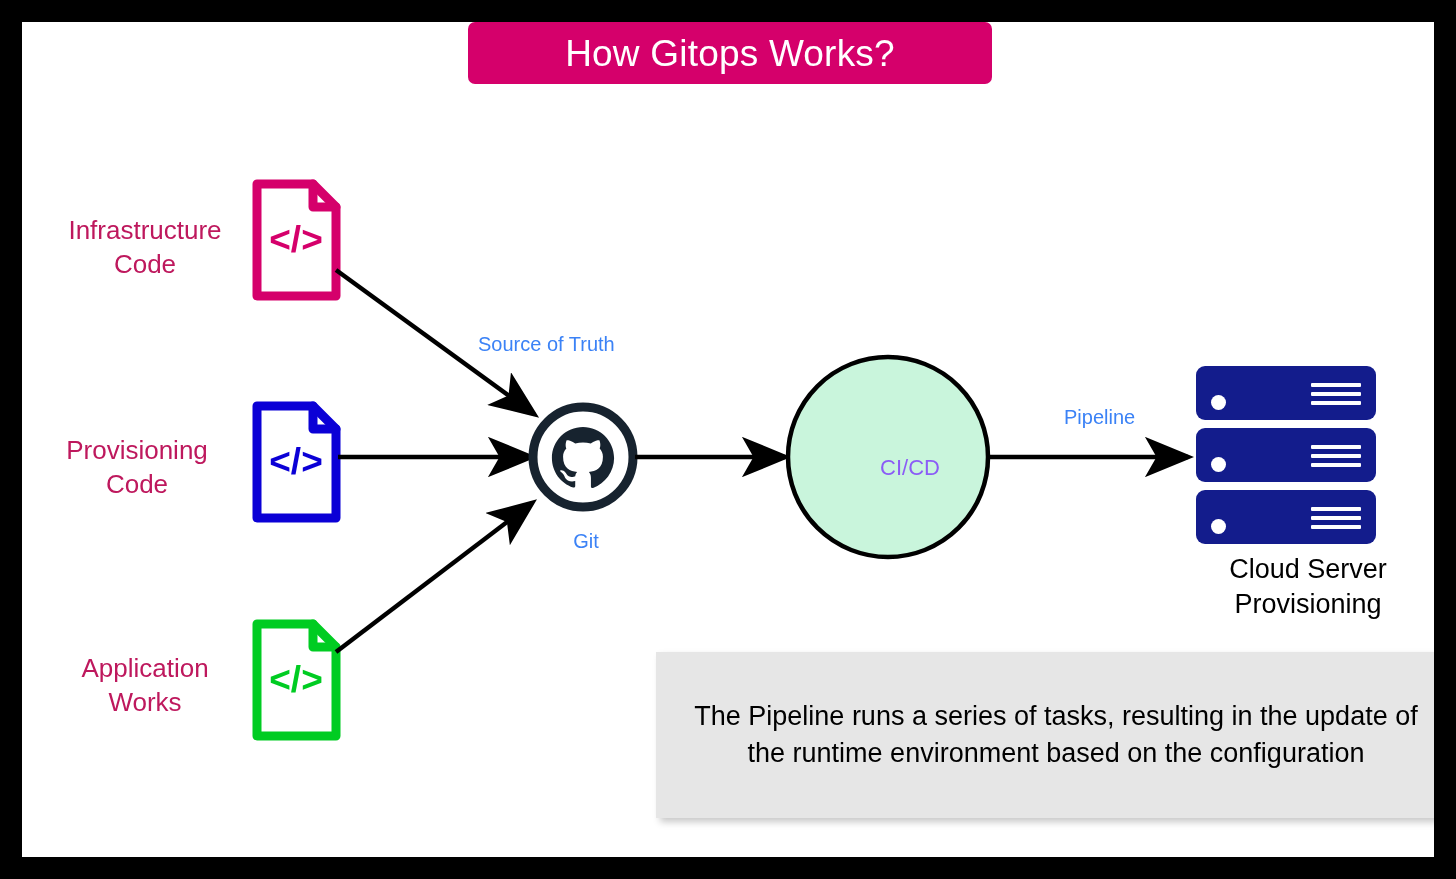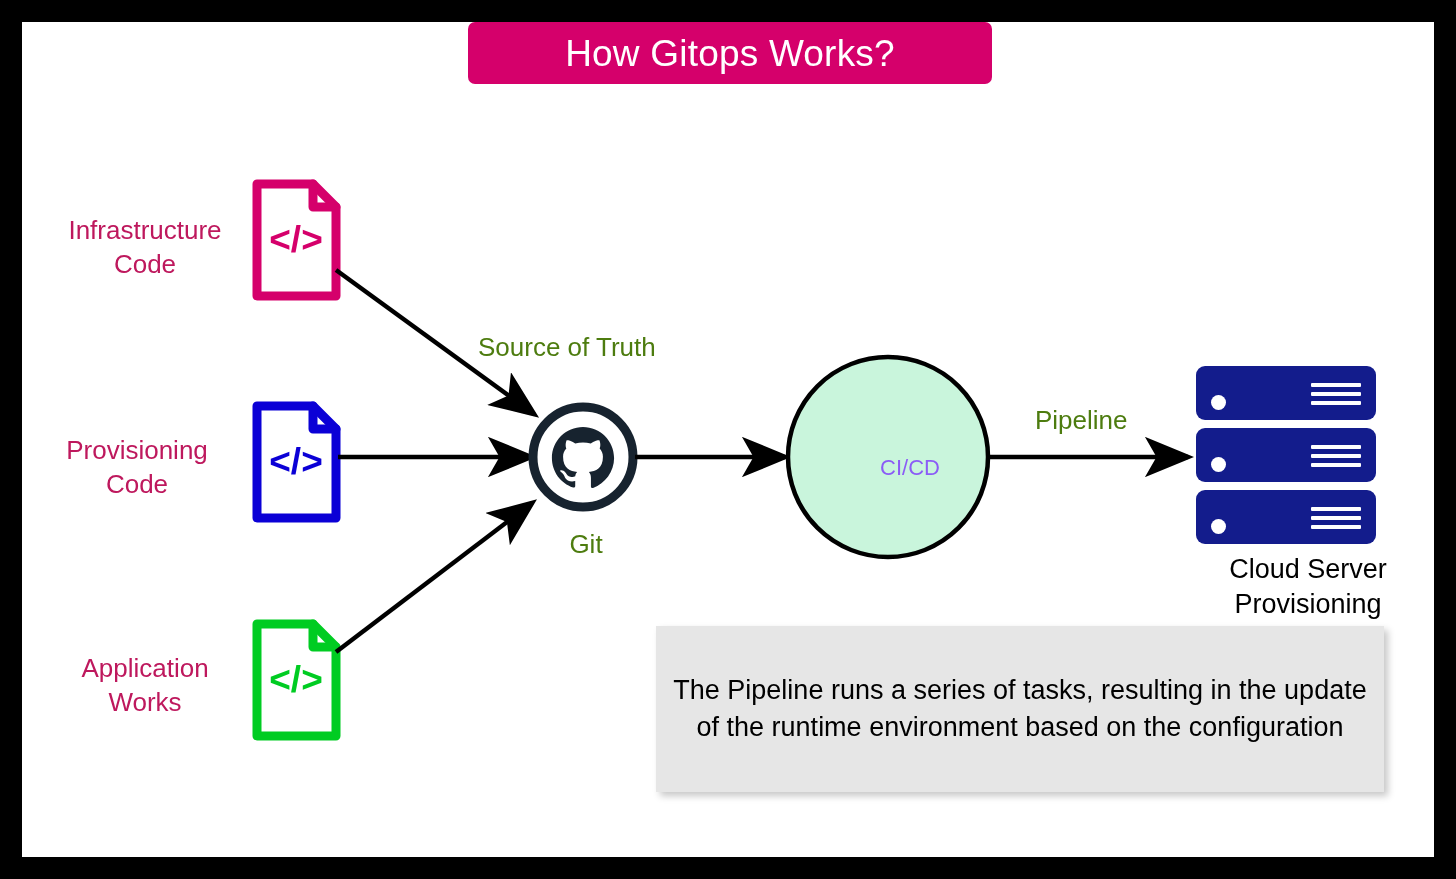--- a/index.html
+++ b/index.html
@@ -74,27 +74,27 @@
     line-height: 1.30;
     white-space: pre-line;
   }
   #label-infrastructure { left: 18px;  top: 192px; }
   #label-configuration  { left: 10px;  top: 412px; }
   #label-application    { left: 18px;  top: 630px; }
 
   
   .flow-label {
     position: absolute;
-    color: #4d7c0f;
-    font-size: 26px;
+    color: #3b82f6;
+    font-size: 20px;
     line-height: 1.2;
     white-space: nowrap;
   }
   #label-source-of-truth { left: 456px; top: 310px; }
-  #label-pipeline        { left: 1013px; top: 383px; }
+  #label-pipeline        { left: 1042px; top: 383px; }
   #label-git {
     left: 494px;
     top: 507px;
     width: 140px;
     text-align: center;
   }
 
   #label-cicd {
     position: absolute;
     left: 788px;
@@ -115,22 +115,22 @@
     color: #000000;
     font-size: 27px;
     line-height: 1.28;
     white-space: pre-line;
   }
 
   
   #caption-box {
     position: absolute;
     left: 634px;
-    top: 604px;
-    width: 728px;
+    top: 630px;
+    width: 800px;
     height: 166px;
     background: #E6E6E6;
     box-shadow: 4px 4px 7px rgba(0,0,0,0.22);
     display: flex;
     align-items: center;
     justify-content: flex-end;
     padding: 0 16px;
     box-sizing: border-box;
   }
   #caption-text {

